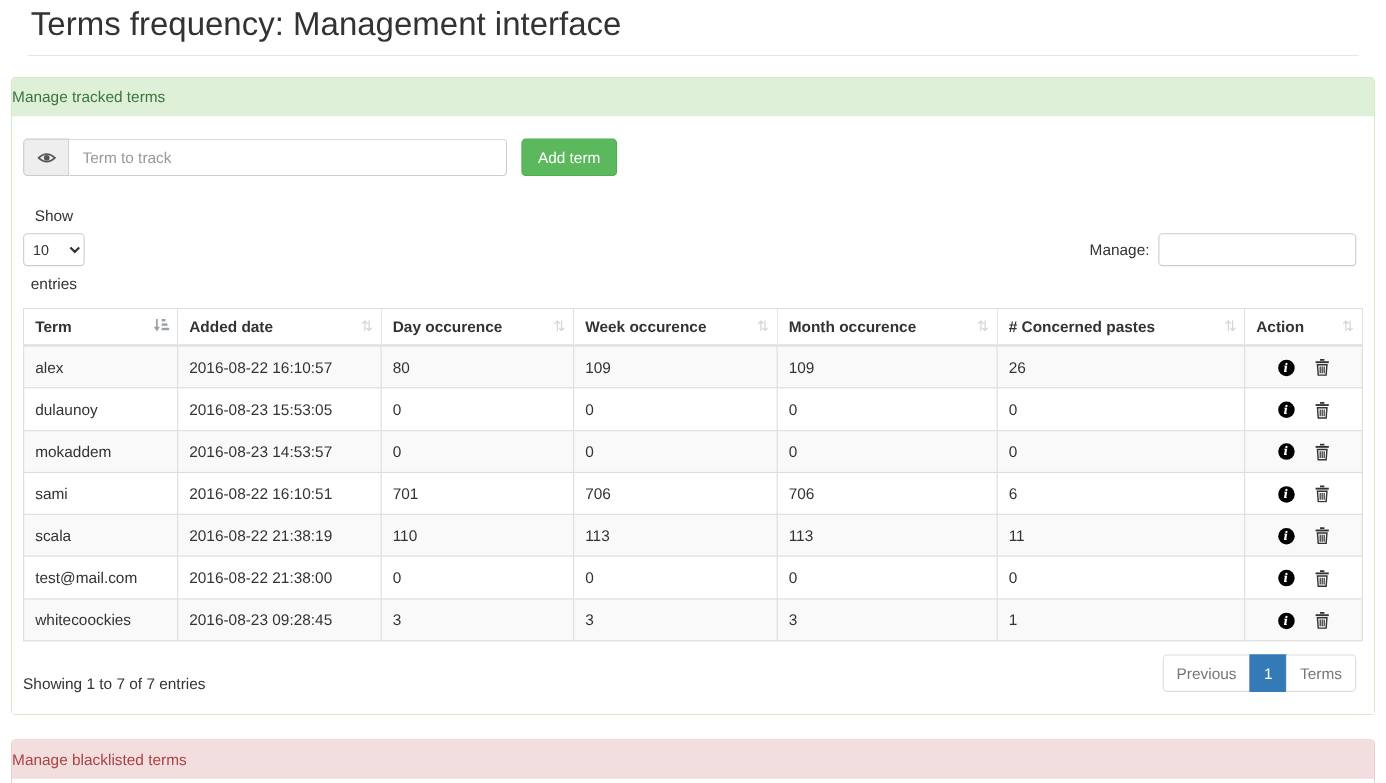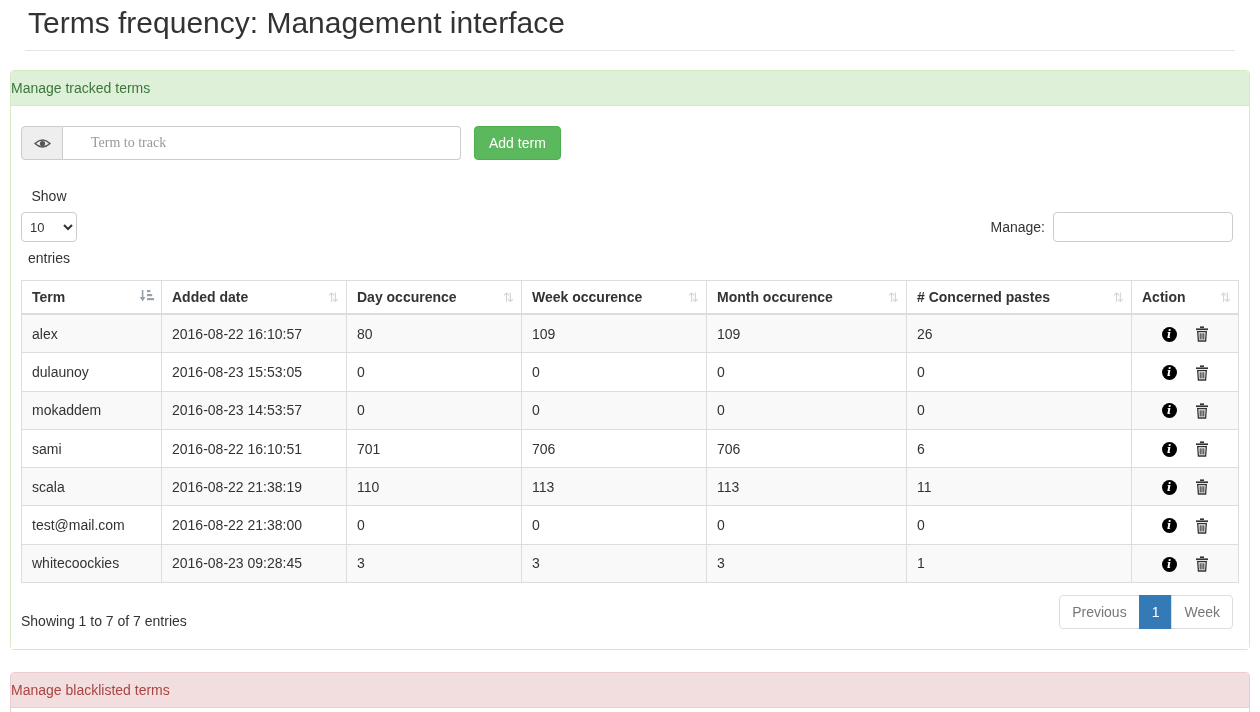--- a/index.html
+++ b/index.html
@@ -45,23 +45,23 @@
     width: 42px; height: 34px;
     background: #eee;
     border: 1px solid #ccc;
     border-radius: 4px 0 0 4px;
     display: flex; align-items: center; justify-content: center;
   }
   .input-group input {
     flex: 1; height: 34px;
     border: 1px solid #ccc; border-left: none;
     border-radius: 0 4px 4px 0;
-    padding: 6px 28px;
+    padding: 6px 12px;
     font-size: 14px; color: #555;
-    font-family: Liberation Serif, serif;
+    font-family: Liberation Sans, sans-serif;
     outline: none;
   }
   .input-group input::placeholder { color: #999; }
   .btn {
     height: 34px;
     border: 1px solid transparent;
     border-radius: 4px;
     color: #fff; font-size: 14px;
     font-family: inherit;
     padding: 6px 14px;
@@ -357,21 +357,21 @@
                 </span></td>
             </tr>
           </tbody>
       </table>
 
       <div class="dt-footer">
         <div class="dt-info">Showing 1 to 7 of 7 entries</div>
         <ul class="pagination">
           <li class="page-btn first">Previous</li>
           <li class="page-btn active">1</li>
-          <li class="page-btn last">Week</li>
+          <li class="page-btn last">Terms</li>
         </ul>
       </div>
 
     </div>
   </div>
 
   <div class="panel panel-danger">
     <div class="panel-heading">Manage blacklisted terms</div>
     <div class="panel-body">
       <div class="add-row">

